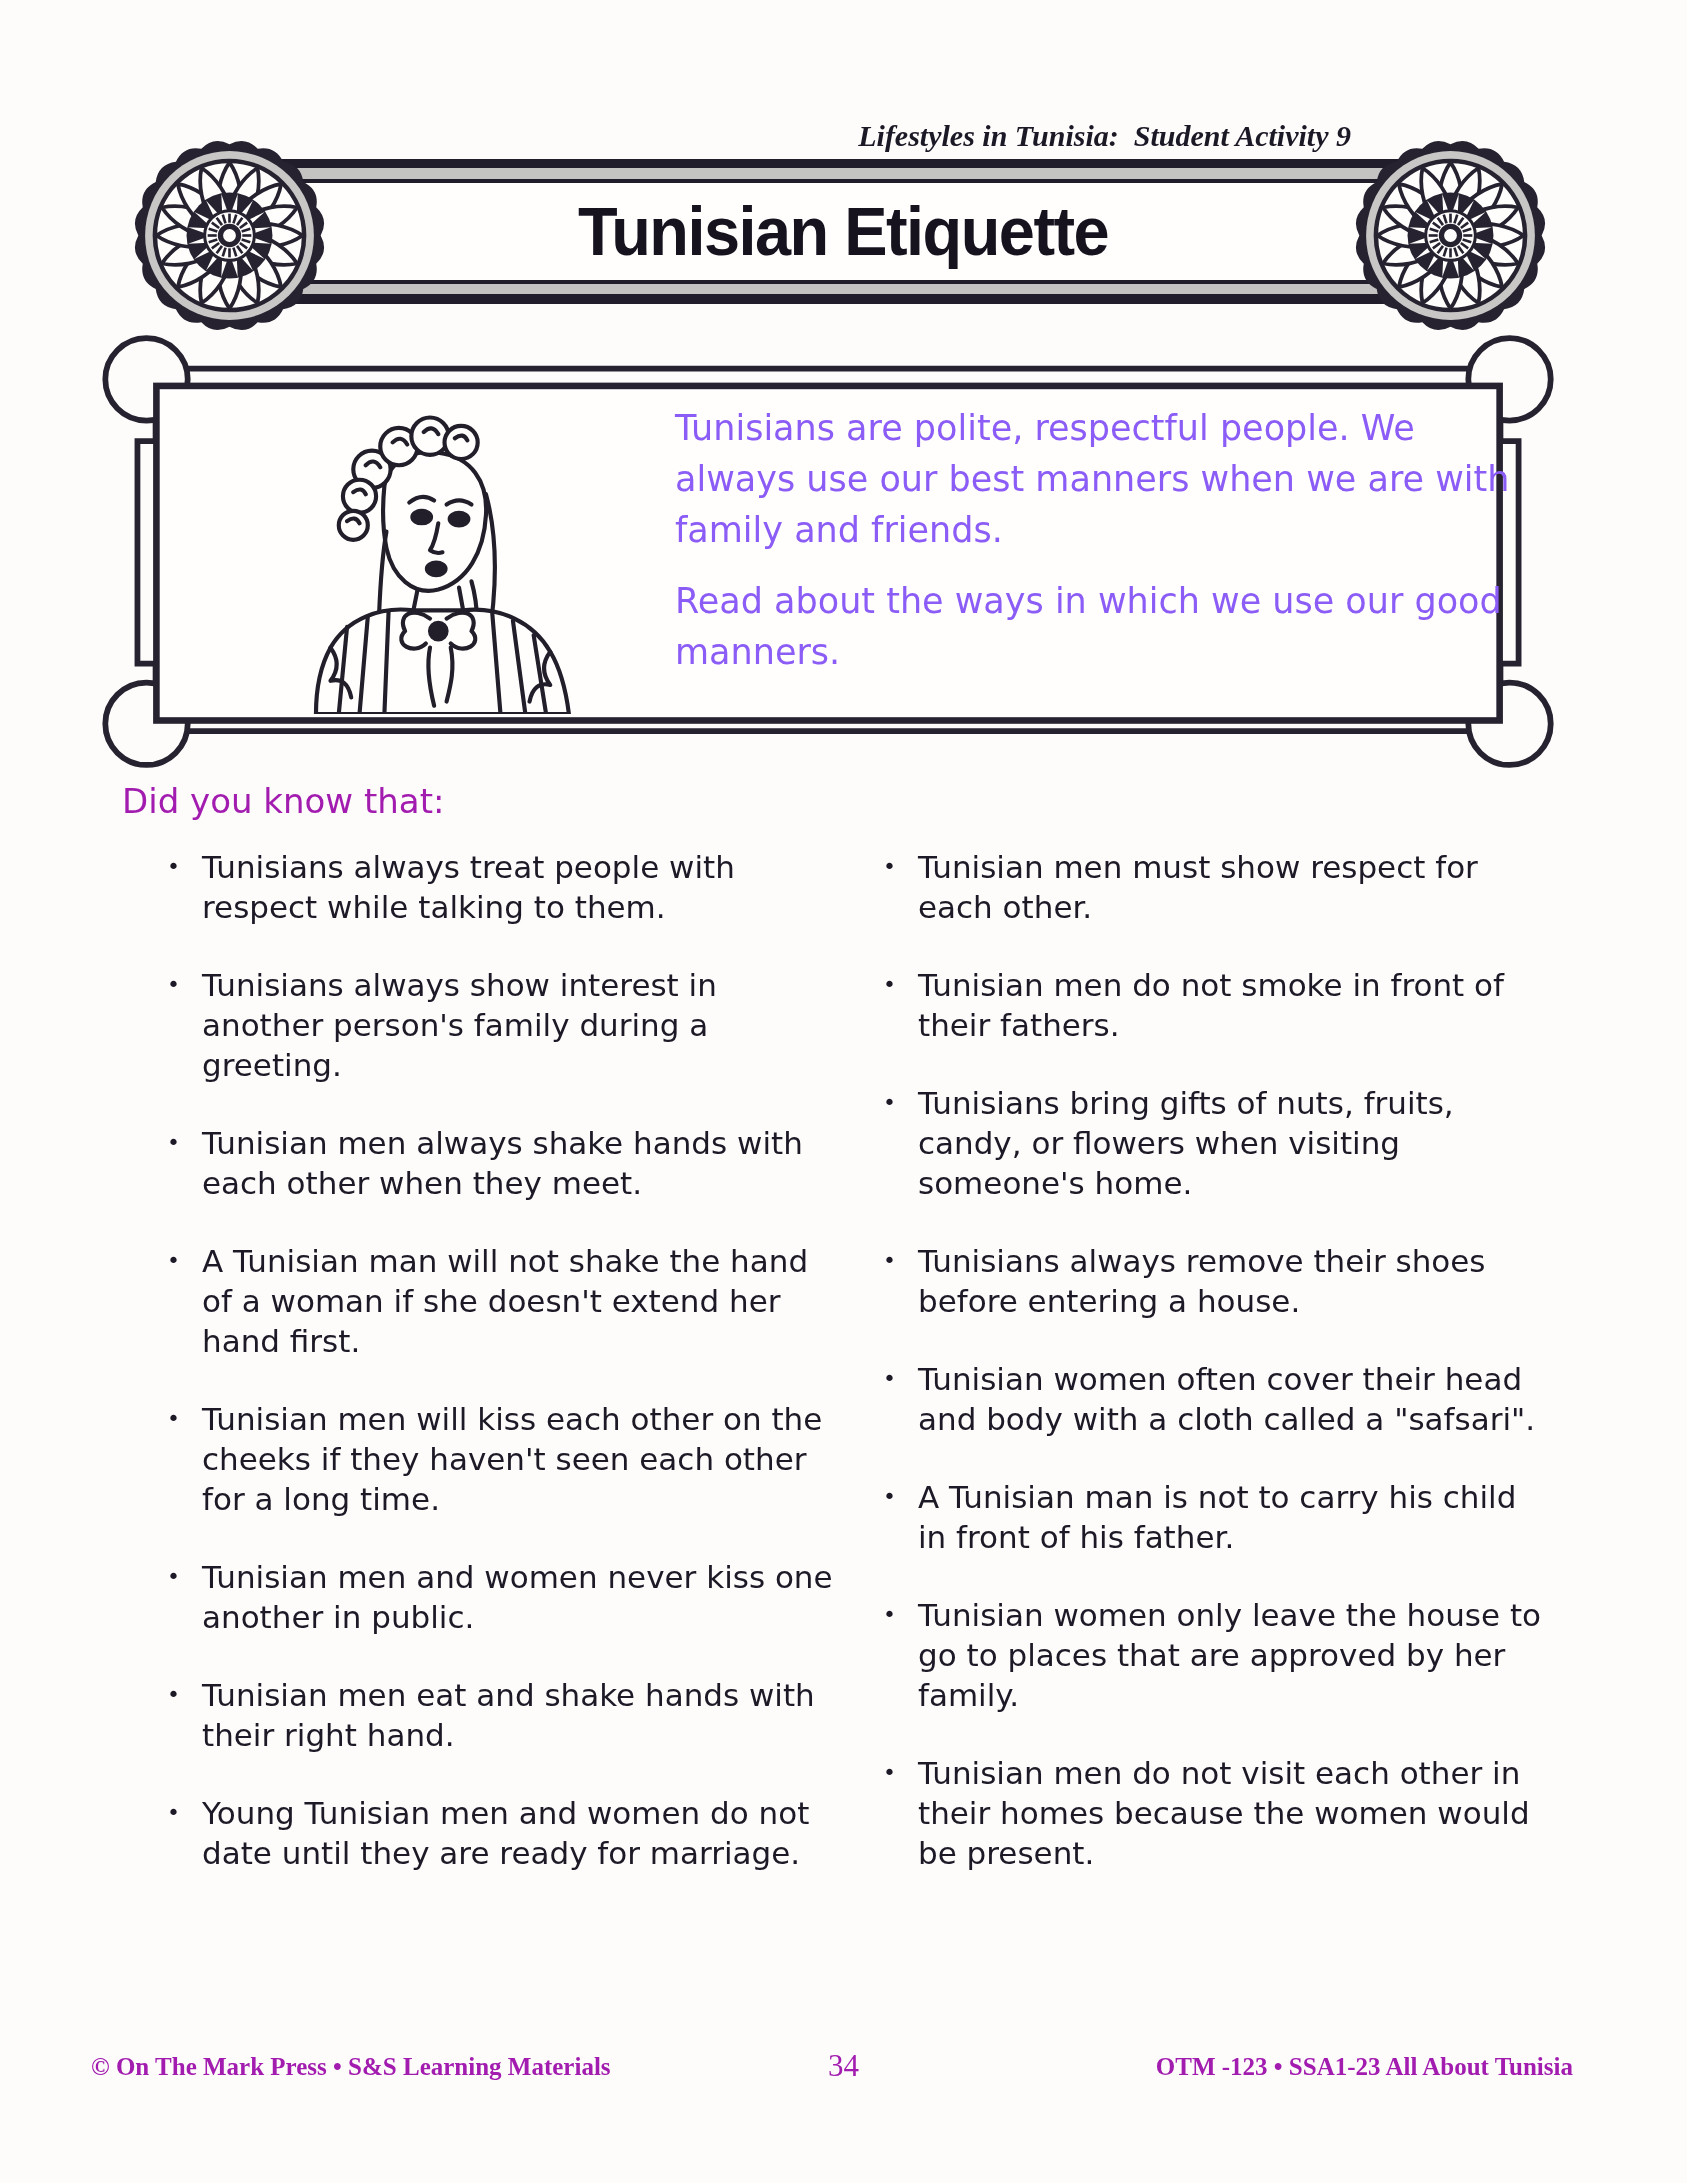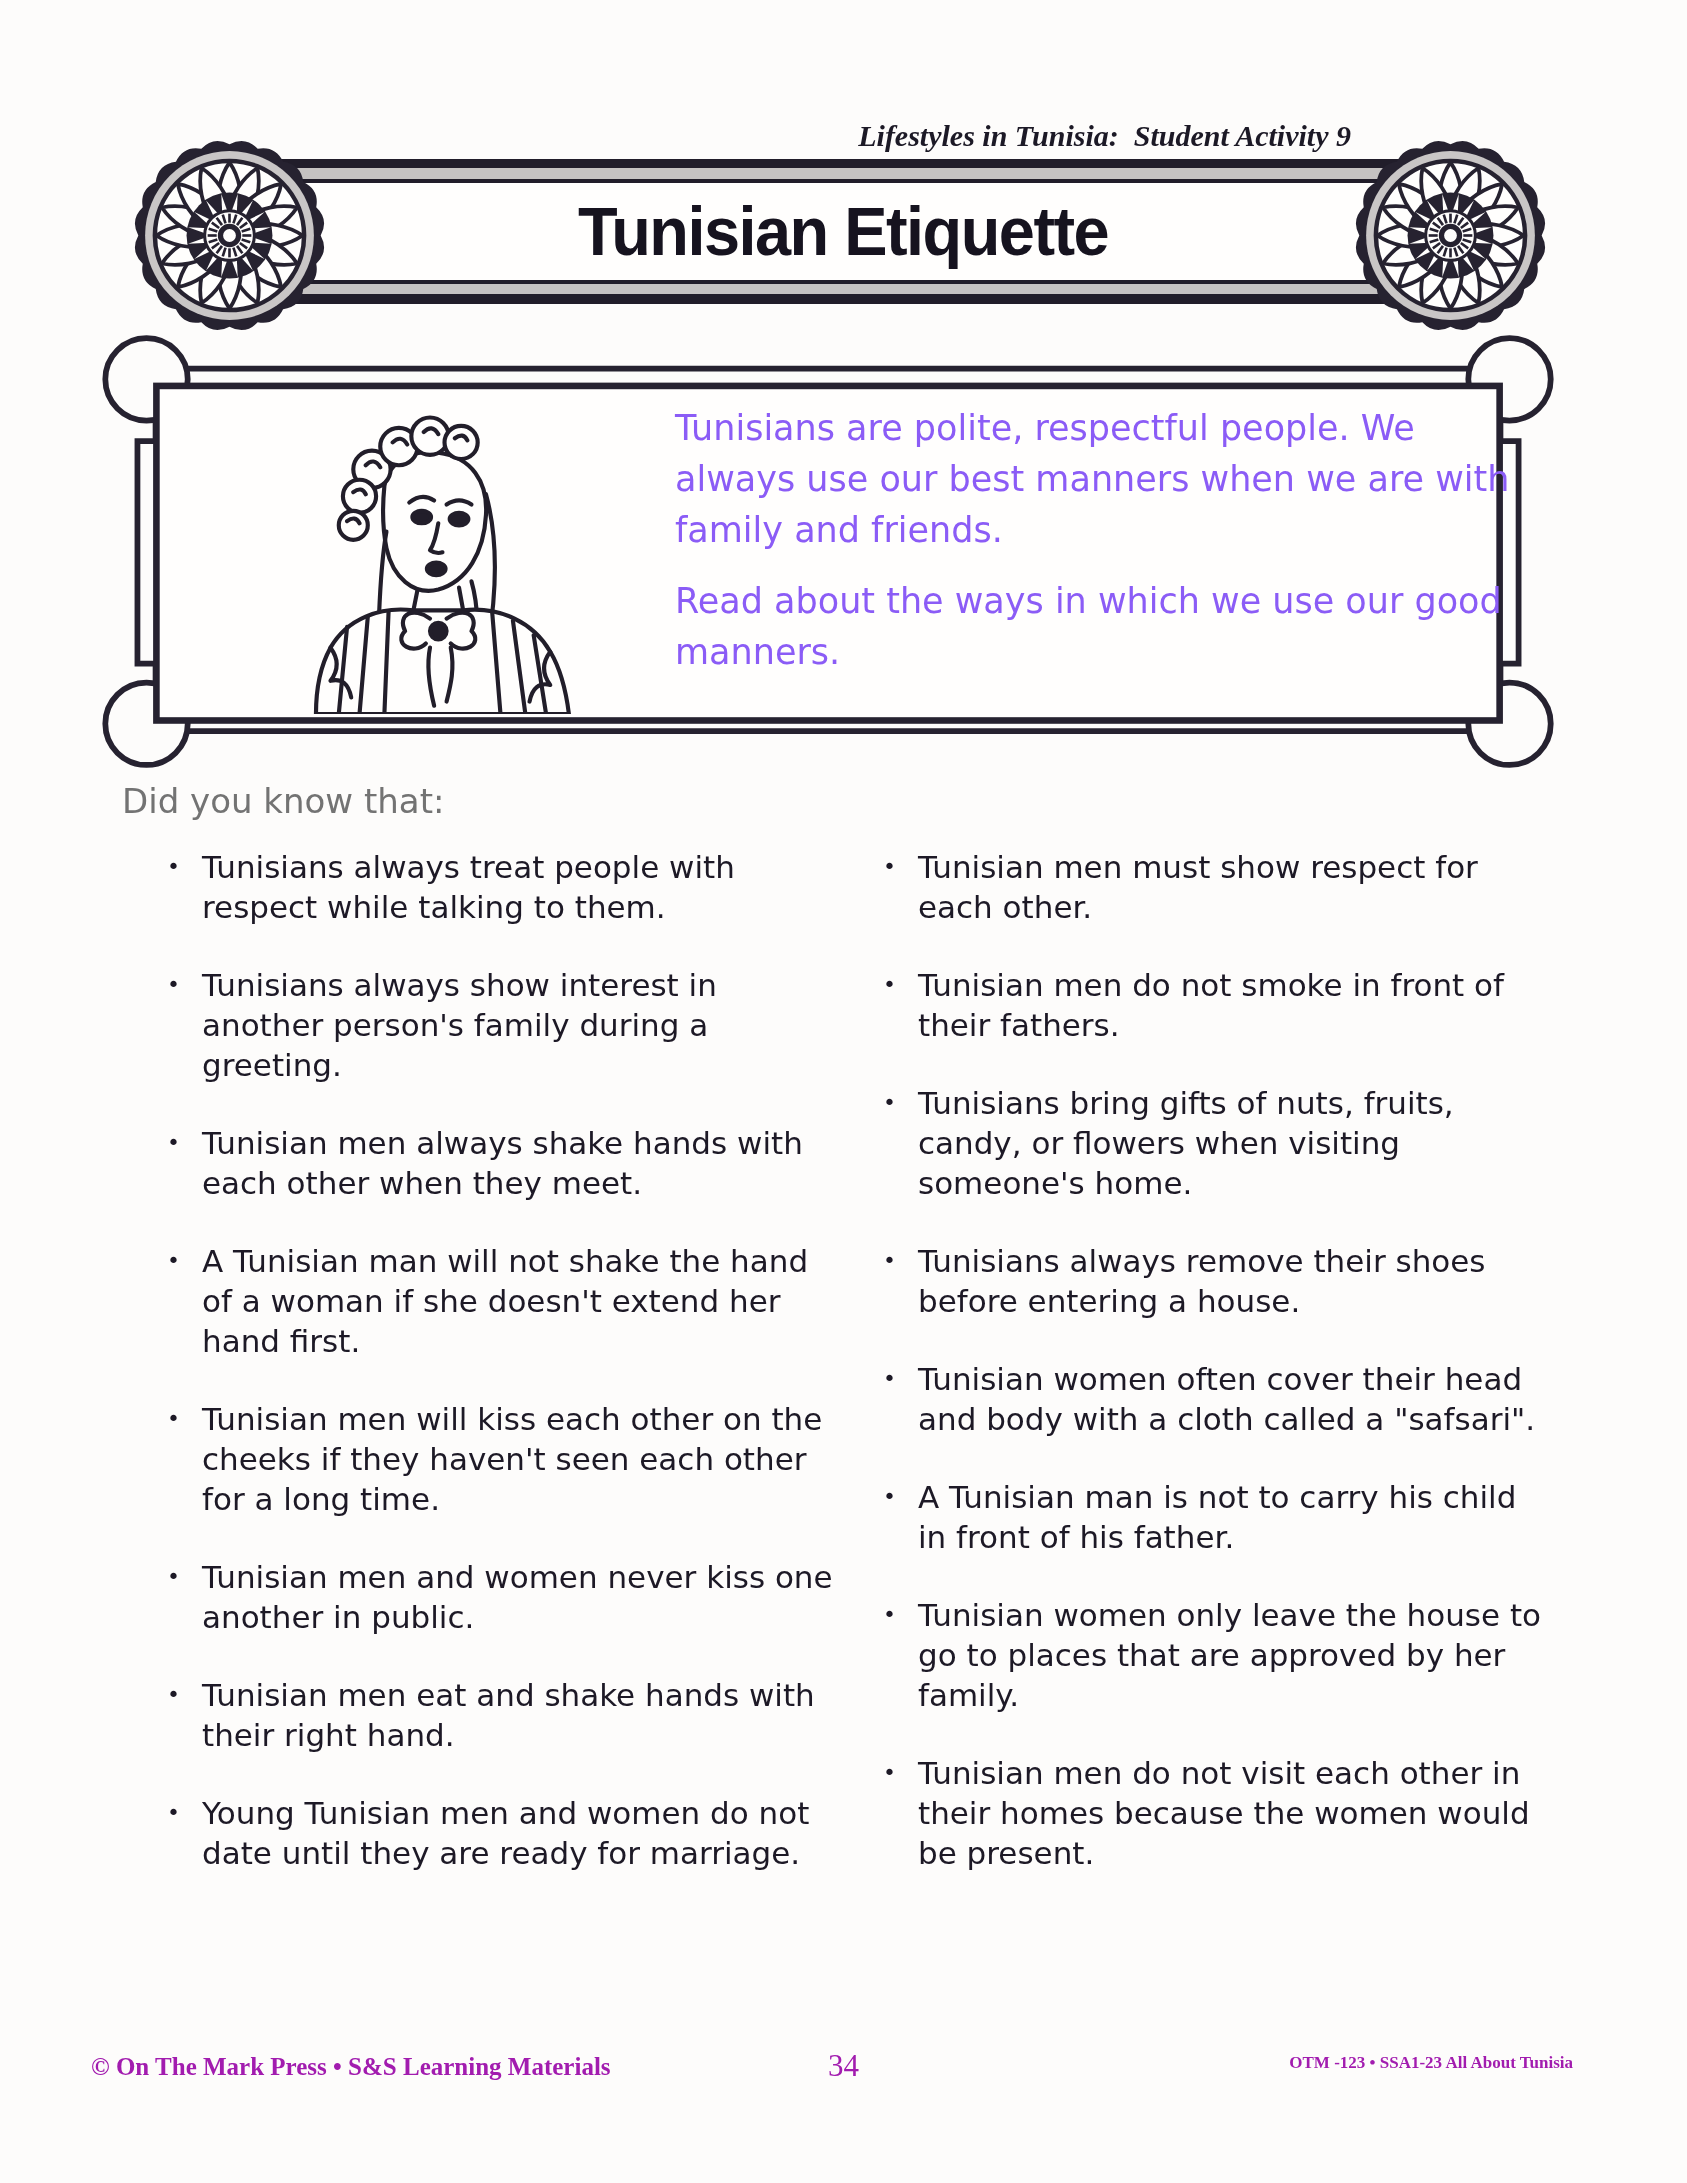--- a/index.html
+++ b/index.html
@@ -48,40 +48,40 @@
   .girl{position:absolute;left:148px;top:69px;width:416px;height:311px;}
   .intro-text{
     position:absolute;left:601px;top:69px;width:840px;
     font-size:35px;line-height:51px;color:#8b5cf6;
   }
   .intro-text p{margin:0;white-space:pre-line;}
   .intro-text p + p{margin-top:20px;}
   
   .dyk-heading{
     position:absolute;left:122px;top:781px;
-    font-size:34px;color:#737373;
+    font-size:34px;color:#a21caf;
   }
   
   .facts{position:absolute;top:847px;width:725px;margin:0;padding:0;list-style:none;}
   .facts.left{left:147px;}
   .facts.right{left:863px;}
   .facts li{display:flex;margin:0 0 38px 0;}
   .facts .dot{
     flex:0 0 55px;padding-left:20px;box-sizing:border-box;
     font-size:22px;line-height:40px;color:#1d1926;
   }
   .facts .fact-text{
     font-size:31px;line-height:40px;color:#1d1926;white-space:pre-line;
   }
   
   .footer{position:absolute;left:0;top:2048px;width:100%;height:49px;
     font-family:"Liberation Serif",serif;color:#a21caf;}
   .footer .f-left{position:absolute;left:91px;top:5px;font-weight:bold;font-size:25px;}
   .footer .f-page{position:absolute;left:50%;transform:translateX(-50%);top:0;font-size:31px;}
-  .footer .f-right{position:absolute;right:114px;top:5px;font-weight:bold;font-size:17px;}
+  .footer .f-right{position:absolute;right:114px;top:5px;font-weight:bold;font-size:25px;}
 </style>
 </head>
 <body>
 
 <div class="page">
 
   <div class="header-line">Lifestyles in Tunisia:  Student Activity 9</div>
 
   <div class="banner">
     <div class="bar b1"></div>

